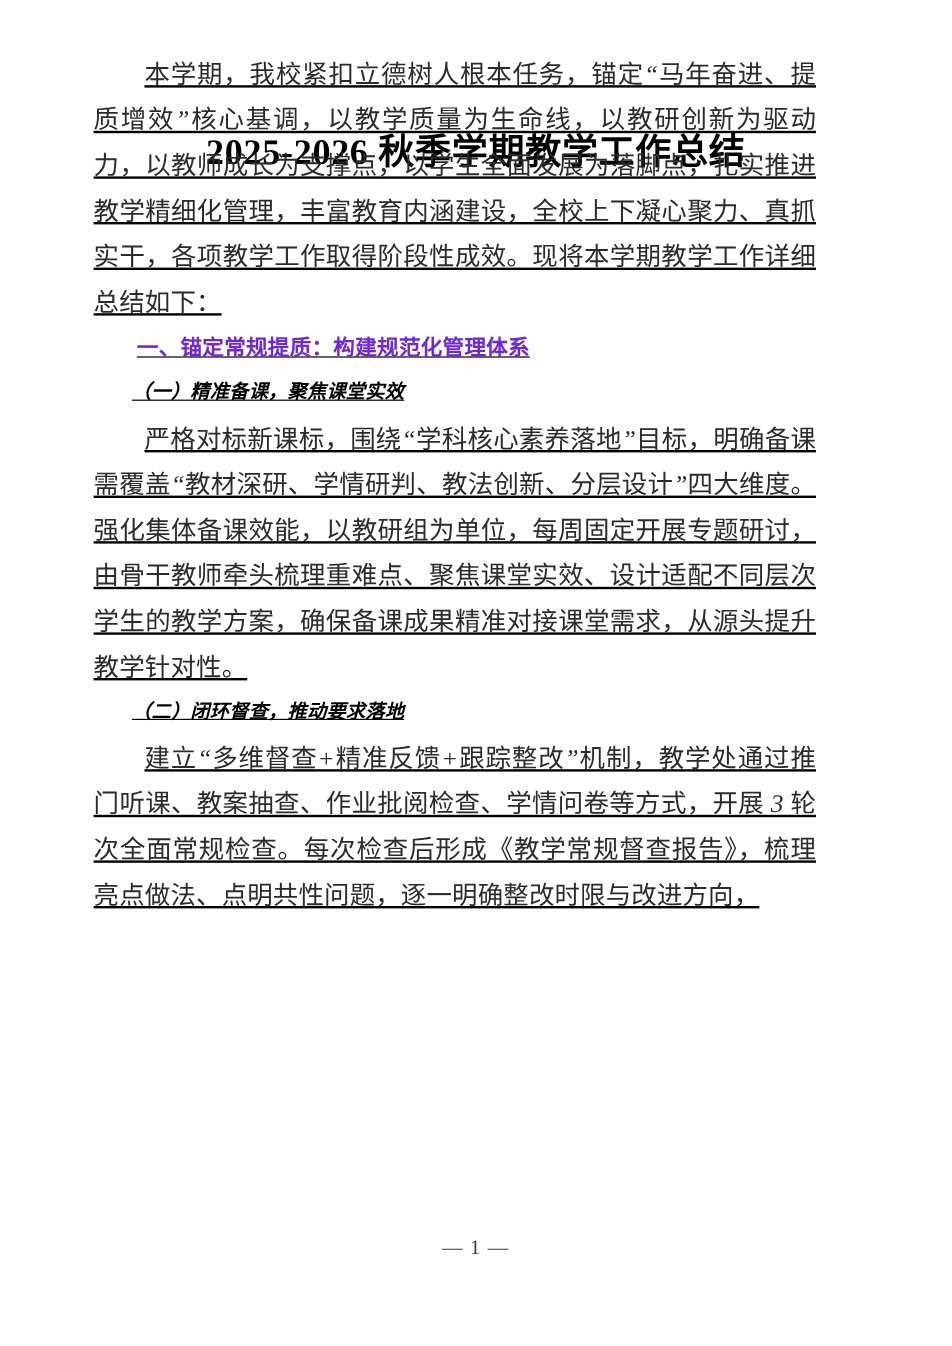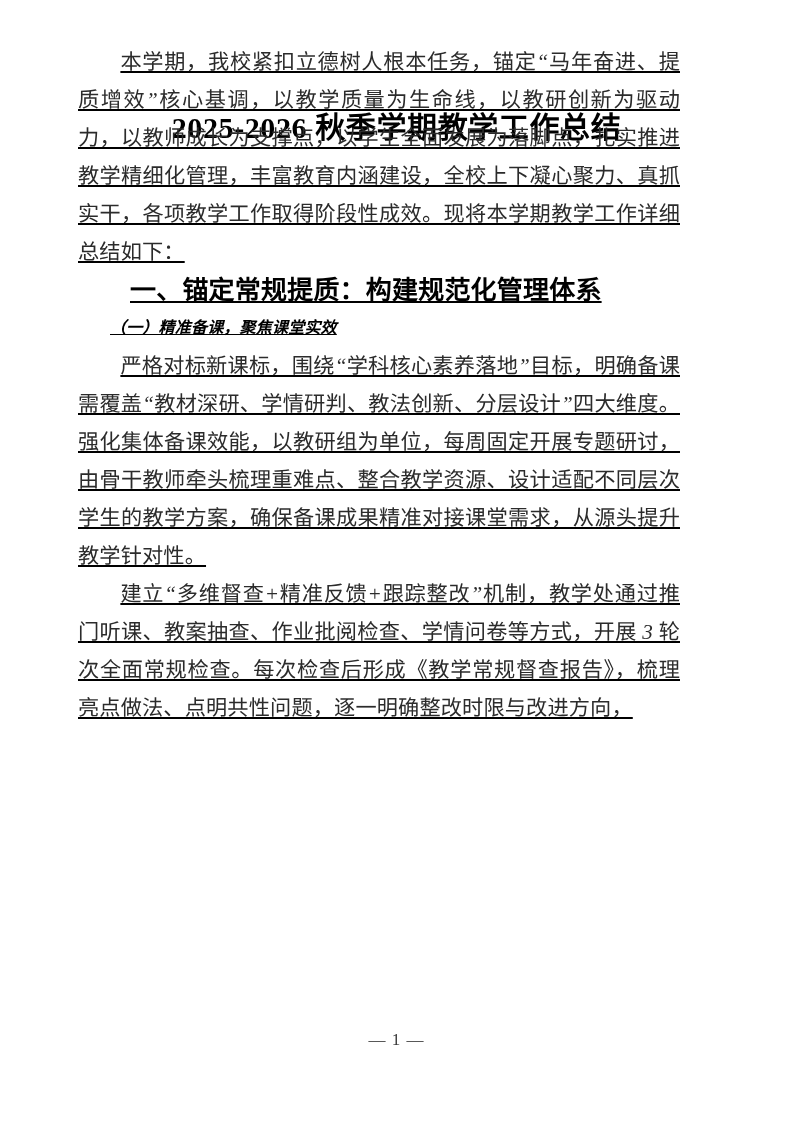--- a/index.html
+++ b/index.html
@@ -60,23 +60,23 @@
 
   
   .para.first {
     margin-top: 43px;
   }
 
   
   .h1-cn {
     font-family: "Liberation Sans", "DejaVu Sans", sans-serif;
     font-weight: 700;
-    font-size: 26px;
+    font-size: 18px;
     line-height: 38px;
-    color: #000000;
+    color: #6d28d9;
     text-indent: 2em;
     margin: 0;
     letter-spacing: 0.2px;
     font-style: normal;
   }
 
   
   .h2-cn {
     font-family: "Liberation Serif", "DejaVu Serif", serif;
     font-weight: 700;
@@ -107,19 +107,20 @@
 <body>
 
 <div class="page">
 
   <h1 class="doc-title">2025-2026 秋季学期教学工作总结</h1>
 
   <div class="content" id="body-root">
       <p class="para first">本学期，我校紧扣立德树人根本任务，锚定“马年奋进、提质增效”核心基调，以教学质量为生命线，以教研创新为驱动力，以教师成长为支撑点，以学生全面发展为落脚点，扎实推进教学精细化管理，丰富教育内涵建设，全校上下凝心聚力、真抓实干，各项教学工作取得阶段性成效。现将本学期教学工作详细总结如下：</p>
       <p class="h1-cn">一、锚定常规提质：构建规范化管理体系</p>
       <p class="h2-cn">（一）精准备课，聚焦课堂实效</p>
-      <p class="para">严格对标新课标，围绕“学科核心素养落地”目标，明确备课需覆盖“教材深研、学情研判、教法创新、分层设计”四大维度。强化集体备课效能，以教研组为单位，每周固定开展专题研讨，由骨干教师牵头梳理重难点、整合教学资源、设计适配不同层次学生的教学方案，确保备课成果精准对接课堂需求，从源头提升教学针对性。</p>
+      <p class="para">严格对标新课标，围绕“学科核心素养落地”目标，明确备课需覆盖“教材深研、学情研判、教法创新、分层设计”四大维度。强化集体备课效能，以教研组为单位，每周固定开展专题研讨，由骨干教师牵头梳理重难点、聚焦课堂实效、设计适配不同层次学生的教学方案，确保备课成果精准对接课堂需求，从源头提升教学针对性。</p>
+      <p class="h2-cn">（二）闭环督查，推动要求落地</p>
       <p class="para">建立“多维督查+精准反馈+跟踪整改”机制，教学处通过推门听课、教案抽查、作业批阅检查、学情问卷等方式，开展 3 轮次全面常规检查。每次检查后形成《教学常规督查报告》，梳理亮点做法、点明共性问题，逐一明确整改时限与改进方向，</p>
     </div>
 
   <div class="page-number">— 1 —</div>
 
 </div>
 
 </body></html>

